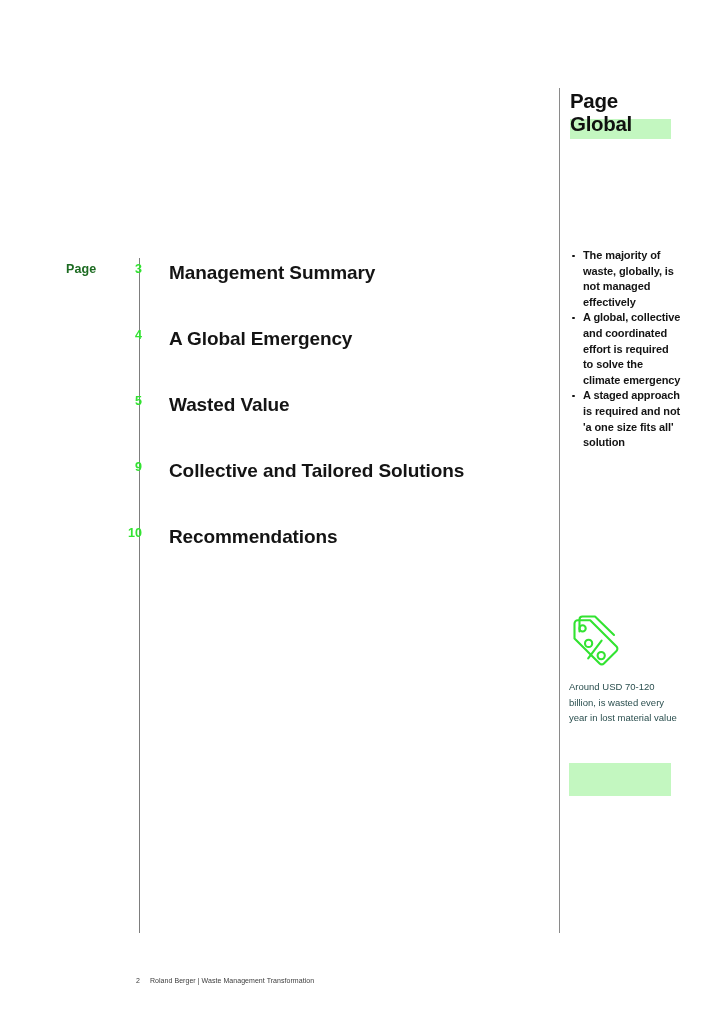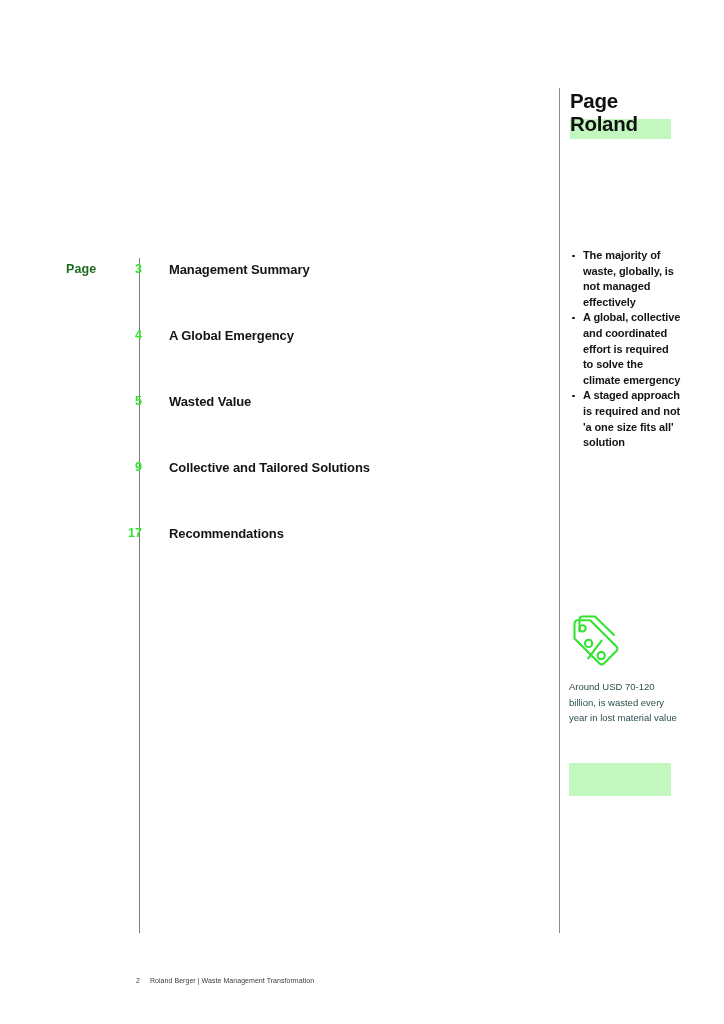--- a/index.html
+++ b/index.html
@@ -80,21 +80,21 @@
     top: 3px;
     text-align: right;
     font-size: 12.5px;
     font-weight: bold;
     color: #32e331;
   }
   .toc-label {
     position: absolute;
     left: 155px;
     top: 3px;
-    font-size: 13px;
+    font-size: 19px;
     font-weight: bold;
     color: #141414;
     letter-spacing: -0.1px;
     white-space: nowrap;
   }
 
   
   .ff-title {
     position: absolute;
     left: 570px;
@@ -221,30 +221,30 @@
       <span class="toc-num">5</span>
       <span class="toc-label">Wasted Value</span>
     </div>
 
     <div class="toc-row">
       <span class="toc-num">9</span>
       <span class="toc-label">Collective and Tailored Solutions</span>
     </div>
 
     <div class="toc-row">
-      <span class="toc-num">17</span>
+      <span class="toc-num">10</span>
       <span class="toc-label">Recommendations</span>
     </div>
 
   </div>
 
   <div class="ff-highlight"></div>
   <div class="ff-title">
     <div>Page</div>
-    <div class="ff-title-line2">Roland</div>
+    <div class="ff-title-line2">Global</div>
   </div>
 
   <ul class="ff-list">
     <li>The majority of waste, globally, is not managed effectively</li>
     <li>A global, collective and coordinated effort is required to solve the climate emergency</li>
     <li>A staged approach is required and not 'a one size fits all' solution</li>
   </ul>
 
   <div class="ff-icon">
     <svg viewBox="0 0 62 60" width="62" height="60" fill="none" stroke="#32e331" stroke-width="2.1" stroke-linecap="round" stroke-linejoin="round">

